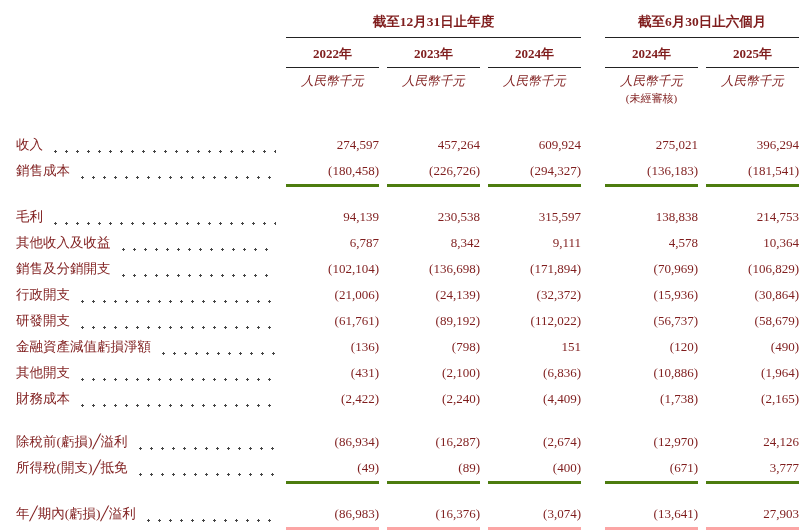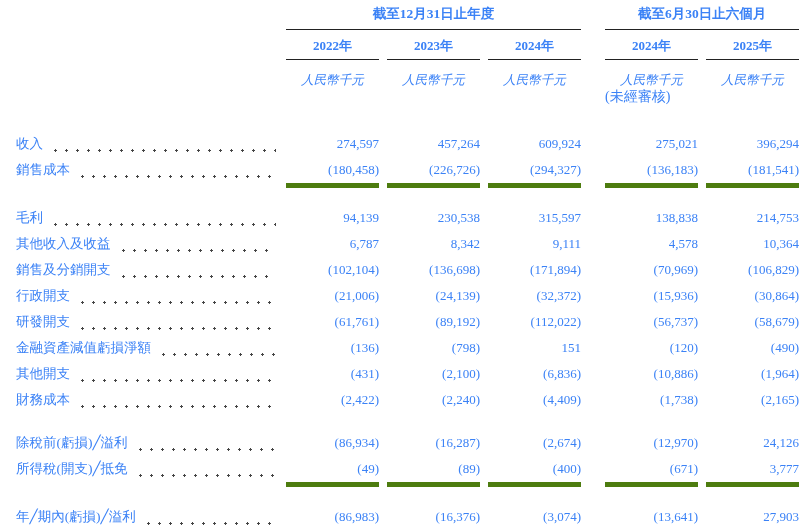--- a/index.html
+++ b/index.html
@@ -1,22 +1,22 @@
 <!DOCTYPE html>
 <html><head>
 <meta charset="utf-8">
 <style>
   html,body { margin:0; padding:0; background:#fff; }
   .page {
     position:relative;
     width:799px; height:530px;
     box-sizing:border-box;
-    padding:4px 0 0 16px;
+    padding:12px 0 0 16px;
     background:#ffffff;
-    color:#3b82f6;
+    color:#7f1d1d;
     font-family:"Liberation Serif","DejaVu Serif",serif;
     font-size:13px;
     overflow:hidden;
   }
   .grid {
     display:grid;
     grid-template-columns:262px 93px 93px 93px 8px 93px 93px;
     column-gap:8px;
     align-items:baseline;
   }
@@ -26,41 +26,41 @@
     line-height:20px; padding-bottom:5px;
     border-bottom:1px solid #222;
   }
   .g1 { grid-column:2 / 5; }
   .g2 { grid-column:6 / 8; }
   .yr-row { margin-top:6px; }
   .yr {
     text-align:center; font-weight:700; line-height:20px;
     padding-bottom:3px; border-bottom:1px solid #222;
   }
-  .cur { text-align:center; font-style:italic; font-size:12.5px; line-height:18px; padding-top:4px;margin-top:7px; }
-  .una { text-align:left; font-size:14px; line-height:16px; }
+  .cur { text-align:center; font-style:italic; font-size:12.5px; line-height:18px; padding-top:4px; }
+  .una { text-align:center; font-size:11px; line-height:16px; }
   .col1 { grid-column:2; } .col2 { grid-column:3; } .col3 { grid-column:4; }
   .col4 { grid-column:6; } .col5 { grid-column:7; }
   
   #rows { margin-top:26px; }
   .row > div { line-height:26px; }
   .label-cell { display:flex; align-items:baseline; overflow:hidden; font-size:13.5px; }
   .lbl { white-space:nowrap; }
   .dots {
     flex:1; min-width:12px; height:3px;
     align-self:flex-end; margin:0 2px 5px 7px;
     background-image:radial-gradient(circle, #444 1px, transparent 1.3px);
     background-size:11px 3px;
     background-repeat:repeat-x;
     background-position:left bottom;
   }
   .num { text-align:right; font-variant-numeric:tabular-nums; }
   .bold .lbl, .bold .num { font-weight:400; }
   .sp { margin-top:17px; }
-  .ul { border-bottom:5px solid #4d7c0f; }
+  .ul { border-bottom:3px solid #4d7c0f; }
   .dul { position:relative; border-bottom:6px solid #fca5a5; }
   .dul::after {
     content:""; position:absolute; left:0; right:0; bottom:-4px;
     border-bottom:1px solid #222;
   }
 </style>
 </head>
 <body>
 
 <div class="page">

